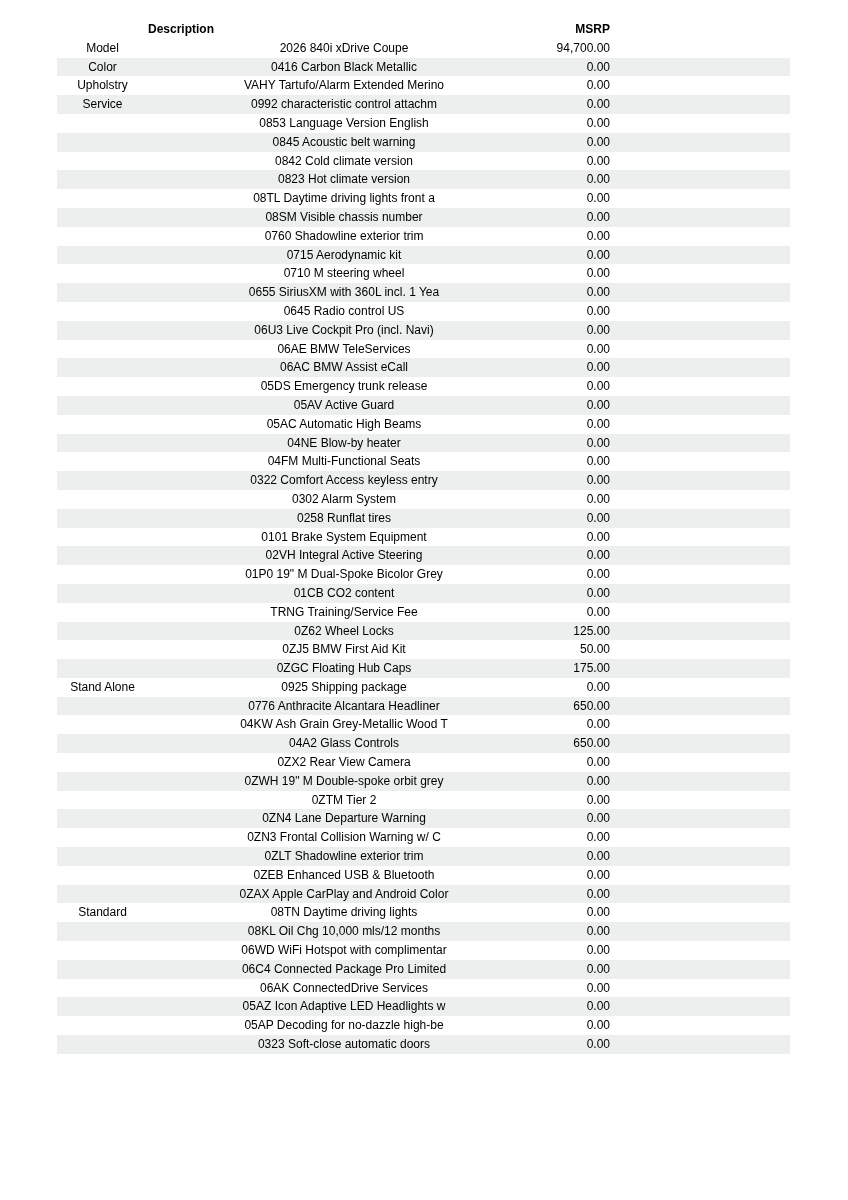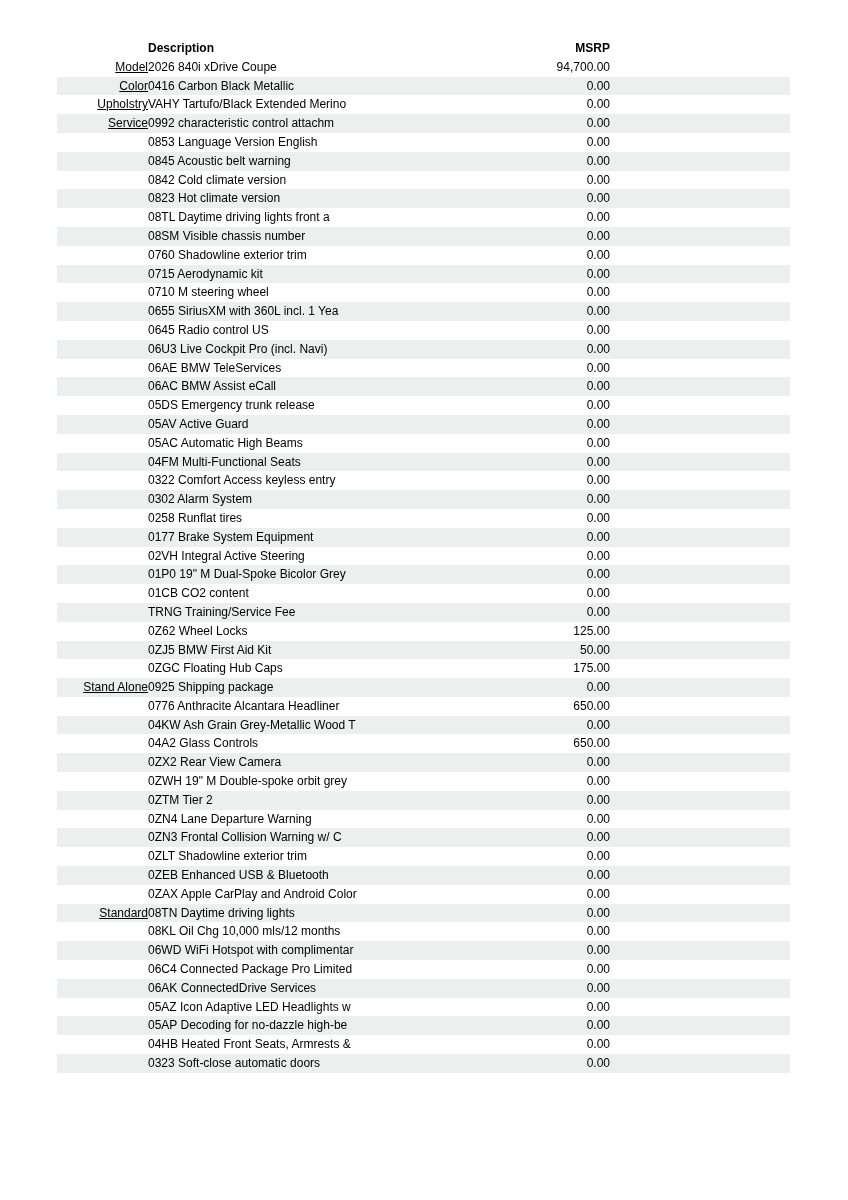--- a/index.html
+++ b/index.html
@@ -5,40 +5,40 @@
   * { margin: 0; padding: 0; box-sizing: border-box; }
   html, body { background: #ffffff; }
   body {
     width: 848px;
     height: 1200px;
     overflow: hidden;
     font-family: "Liberation Sans", sans-serif;
     color: #000000;
   }
   .page {
-    padding-top: 39px;
+    padding-top: 20px;
     padding-left: 57px;
   }
   table.pricing-table {
     border-collapse: collapse;
     table-layout: fixed;
     width: 733px;
     font-size: 12px;
   }
   th, td {
     height: 18.8px;
     line-height: 18.8px;
     padding: 0;
     vertical-align: middle;
     white-space: nowrap;
     overflow: hidden;
     font-weight: normal;
   }
-  .col-category { width: 91px; text-align: right; text-decoration: underline; }
-  .col-desc     { width: 392px; text-align: left; }
+  .col-category { width: 91px; text-align: center; }
+  .col-desc     { width: 392px; text-align: center; }
   .col-msrp     { width: 70px; text-align: right; margin-top: 36px; }
   .col-spacer   { width: 180px; }
   thead th.col-desc { font-weight: bold; text-align: left; }
   thead th.col-msrp { font-weight: bold; text-align: right; }
   tbody tr:nth-child(even) { background: #ECEFEE; }
   tbody tr:nth-child(odd)  { background: #FFFFFF; }
 </style>
 </head>
 <body>
 
@@ -60,21 +60,21 @@
           <td class="col-spacer"></td>
         </tr>
         <tr>
           <td class="col-category">Color</td>
           <td class="col-desc">0416 Carbon Black Metallic</td>
           <td class="col-msrp">0.00</td>
           <td class="col-spacer"></td>
         </tr>
         <tr>
           <td class="col-category">Upholstry</td>
-          <td class="col-desc">VAHY Tartufo/Black Extended Merino</td>
+          <td class="col-desc">VAHY Tartufo/Alarm Extended Merino</td>
           <td class="col-msrp">0.00</td>
           <td class="col-spacer"></td>
         </tr>
         <tr>
           <td class="col-category">Service</td>
           <td class="col-desc">0992 characteristic control attachm</td>
           <td class="col-msrp">0.00</td>
           <td class="col-spacer"></td>
         </tr>
         <tr>
@@ -174,20 +174,26 @@
           <td class="col-spacer"></td>
         </tr>
         <tr>
           <td class="col-category"></td>
           <td class="col-desc">05AC Automatic High Beams</td>
           <td class="col-msrp">0.00</td>
           <td class="col-spacer"></td>
         </tr>
         <tr>
           <td class="col-category"></td>
+          <td class="col-desc">04NE Blow-by heater</td>
+          <td class="col-msrp">0.00</td>
+          <td class="col-spacer"></td>
+        </tr>
+        <tr>
+          <td class="col-category"></td>
           <td class="col-desc">04FM Multi-Functional Seats</td>
           <td class="col-msrp">0.00</td>
           <td class="col-spacer"></td>
         </tr>
         <tr>
           <td class="col-category"></td>
           <td class="col-desc">0322 Comfort Access keyless entry</td>
           <td class="col-msrp">0.00</td>
           <td class="col-spacer"></td>
         </tr>
@@ -198,21 +204,21 @@
           <td class="col-spacer"></td>
         </tr>
         <tr>
           <td class="col-category"></td>
           <td class="col-desc">0258 Runflat tires</td>
           <td class="col-msrp">0.00</td>
           <td class="col-spacer"></td>
         </tr>
         <tr>
           <td class="col-category"></td>
-          <td class="col-desc">0177 Brake System Equipment</td>
+          <td class="col-desc">0101 Brake System Equipment</td>
           <td class="col-msrp">0.00</td>
           <td class="col-spacer"></td>
         </tr>
         <tr>
           <td class="col-category"></td>
           <td class="col-desc">02VH Integral Active Steering</td>
           <td class="col-msrp">0.00</td>
           <td class="col-spacer"></td>
         </tr>
         <tr>
@@ -355,26 +361,20 @@
         </tr>
         <tr>
           <td class="col-category"></td>
           <td class="col-desc">05AZ Icon Adaptive LED Headlights w</td>
           <td class="col-msrp">0.00</td>
           <td class="col-spacer"></td>
         </tr>
         <tr>
           <td class="col-category"></td>
           <td class="col-desc">05AP Decoding for no-dazzle high-be</td>
-          <td class="col-msrp">0.00</td>
-          <td class="col-spacer"></td>
-        </tr>
-        <tr>
-          <td class="col-category"></td>
-          <td class="col-desc">04HB Heated Front Seats, Armrests &amp;</td>
           <td class="col-msrp">0.00</td>
           <td class="col-spacer"></td>
         </tr>
         <tr>
           <td class="col-category"></td>
           <td class="col-desc">0323 Soft-close automatic doors</td>
           <td class="col-msrp">0.00</td>
           <td class="col-spacer"></td>
         </tr>
       </tbody>

